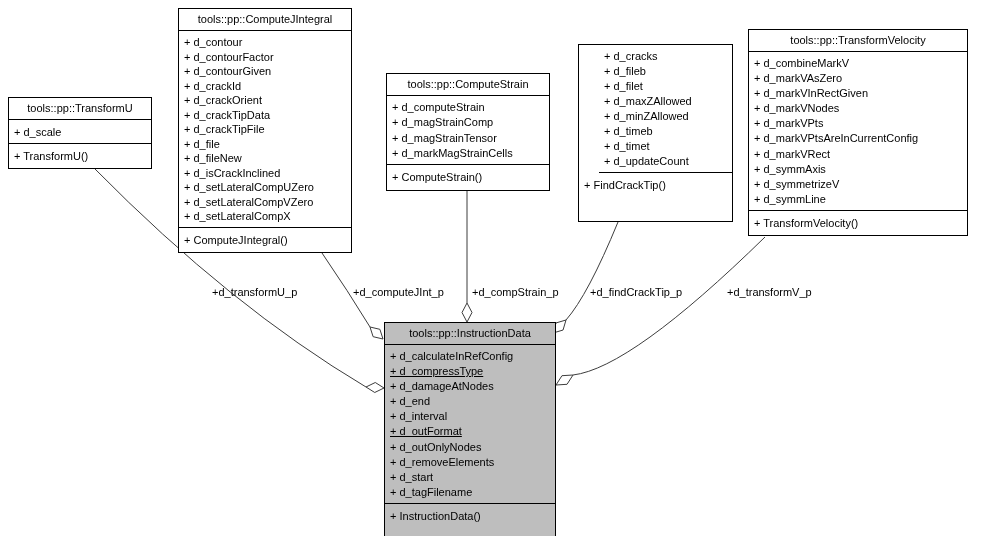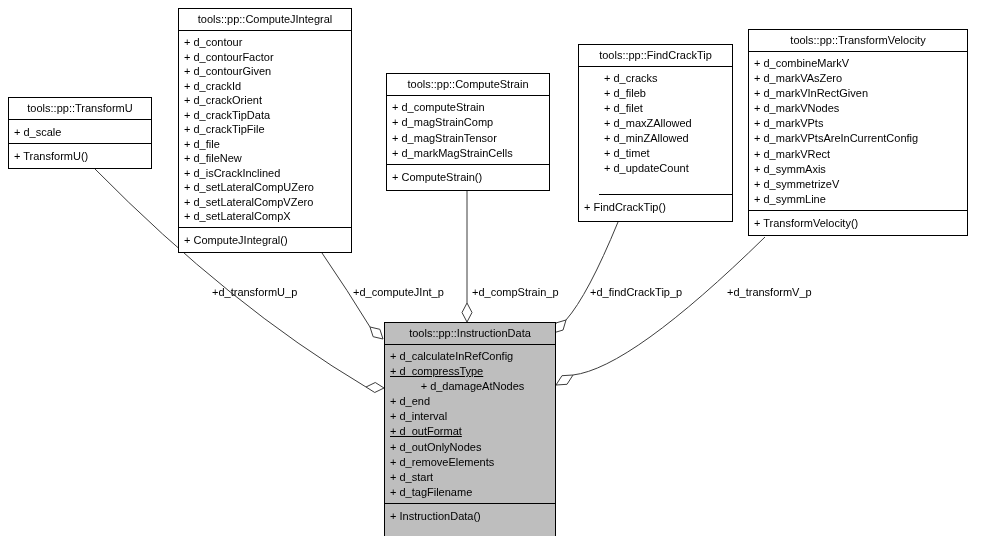--- a/index.html
+++ b/index.html
@@ -89,27 +89,27 @@
         <div class="cb-row" style="line-height: 15.25px;">+ d_computeStrain</div>
         <div class="cb-row" style="line-height: 15.25px;">+ d_magStrainComp</div>
         <div class="cb-row" style="line-height: 15.25px;">+ d_magStrainTensor</div>
         <div class="cb-row" style="line-height: 15.25px;">+ d_markMagStrainCells</div>
       </div>
       <div class="cb-methods">
         <div class="cb-row">+ ComputeStrain()</div>
       </div>
     </div>
     <div class="class-box" style="left: 578px; top: 44px; width: 155px; height: 178px;">
-      <div class="cb-title">tools::pp::FindCrackTip</div>
       <div class="cb-fields" style="height: 128px; margin-left: 20px;">
         <div class="cb-row" style="line-height: 15px;">+ d_cracks</div>
         <div class="cb-row" style="line-height: 15px;">+ d_fileb</div>
         <div class="cb-row" style="line-height: 15px;">+ d_filet</div>
         <div class="cb-row" style="line-height: 15px;">+ d_maxZAllowed</div>
         <div class="cb-row" style="line-height: 15px;">+ d_minZAllowed</div>
+        <div class="cb-row" style="line-height: 15px;">+ d_timeb</div>
         <div class="cb-row" style="line-height: 15px;">+ d_timet</div>
         <div class="cb-row" style="line-height: 15px;">+ d_updateCount</div>
       </div>
       <div class="cb-methods">
         <div class="cb-row">+ FindCrackTip()</div>
       </div>
     </div>
     <div class="class-box" style="left: 748px; top: 29px; width: 220px; height: 207px;">
       <div class="cb-title">tools::pp::TransformVelocity</div>
       <div class="cb-fields" style="height: 159px;">
@@ -126,21 +126,21 @@
       </div>
       <div class="cb-methods">
         <div class="cb-row">+ TransformVelocity()</div>
       </div>
     </div>
     <div class="class-box highlighted" style="left: 384px; top: 322px; width: 172px; height: 244px;">
       <div class="cb-title">tools::pp::InstructionData</div>
       <div class="cb-fields" style="height: 159px;">
         <div class="cb-row" style="line-height: 15.1px;">+ d_calculateInRefConfig</div>
         <div class="cb-row" style="line-height: 15.1px; text-decoration: underline;">+ d_compressType</div>
-        <div class="cb-row" style="line-height: 15.1px; text-align: center;">+ d_damageAtNodes</div>
+        <div class="cb-row" style="line-height: 15.1px;">+ d_damageAtNodes</div>
         <div class="cb-row" style="line-height: 15.1px;">+ d_end</div>
         <div class="cb-row" style="line-height: 15.1px;">+ d_interval</div>
         <div class="cb-row" style="line-height: 15.1px; text-decoration: underline;">+ d_outFormat</div>
         <div class="cb-row" style="line-height: 15.1px;">+ d_outOnlyNodes</div>
         <div class="cb-row" style="line-height: 15.1px;">+ d_removeElements</div>
         <div class="cb-row" style="line-height: 15.1px;">+ d_start</div>
         <div class="cb-row" style="line-height: 15.1px;">+ d_tagFilename</div>
       </div>
       <div class="cb-methods">
         <div class="cb-row">+ InstructionData()</div>

